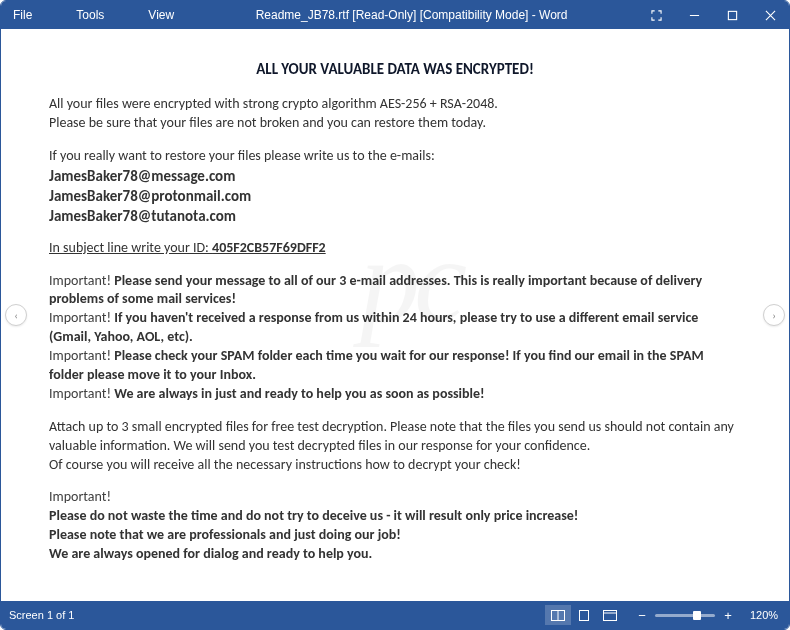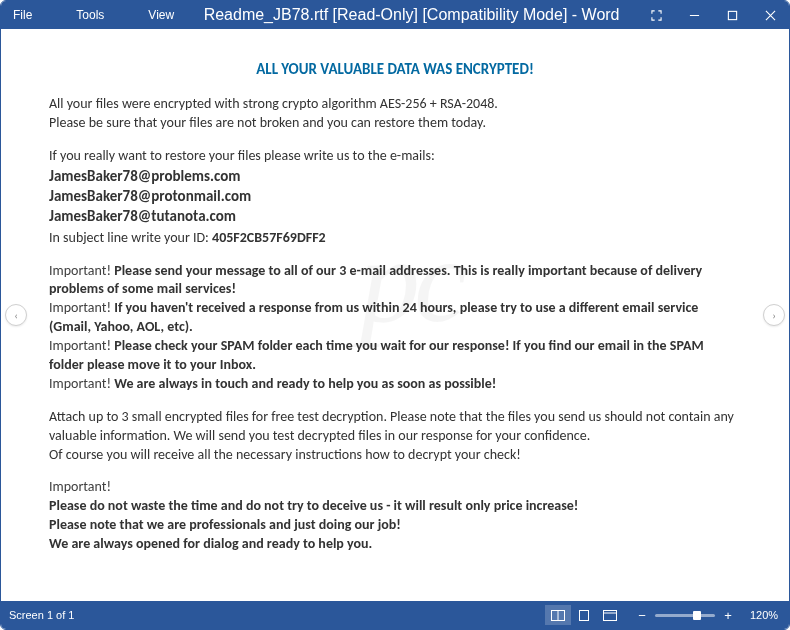--- a/index.html
+++ b/index.html
@@ -40,21 +40,21 @@
   .menu-item {
     padding: 0 12px;
     height: 100%;
     display: flex;
     align-items: center;
     cursor: pointer;
   }
   .title-center {
     flex: 1;
     text-align: center;
-    font-size: 16px;
+    font-size: 12px;
     white-space: nowrap;
     overflow: hidden;
   }
   .win-controls {
     display: flex;
     height: 100%;
   }
   .win-btn {
     width: 38px;
     height: 100%;
@@ -75,27 +75,27 @@
     padding: 30px 48px 20px 48px;
     font-size: 14px;
     color: #333;
     line-height: 1.35;
   }
   .h1 {
     text-align: center;
     font-weight: bold;
     font-size: 15px;
     margin-bottom: 16px;
-    color: #0369a1;
+    color: #0f172a;
   }
   .para { margin-bottom: 14px; }
   .bold { font-weight: bold; }
   .red-label { color: #404040; font-weight: normal; }
   .emails { font-weight: bold; font-size: 15px; line-height: 1.35; }
-  .idline { margin-top: 2px; margin-bottom: 14px; }
+  .idline { margin-top: 12px; margin-bottom: 14px; text-decoration: underline; }
   .important-block { margin-bottom: 14px; }
   .important-block .row { margin-bottom: 0; }
   .attach-block { margin-bottom: 14px; }
   .sig-block .bold-line { font-weight: bold; }
 
   .nav-arrow {
     position: absolute;
     top: 50%;
     transform: translateY(-50%);
     width: 22px; height: 22px;
@@ -211,33 +211,33 @@
     <div class="page">
       <div class="h1">ALL YOUR VALUABLE DATA WAS ENCRYPTED!</div>
 
       <div class="para">
         <span>All your files were encrypted with strong crypto algorithm AES-256 + RSA-2048.</span><br>
         <span>Please be sure that your files are not broken and you can restore them today.</span>
       </div>
 
       <div>If you really want to restore your files please write us to the e-mails:</div>
       <div class="emails">
-        <div>JamesBaker78@problems.com</div>
+        <div>JamesBaker78@message.com</div>
         <div>JamesBaker78@protonmail.com</div>
         <div>JamesBaker78@tutanota.com</div>
       </div>
       <div class="idline">
         <span>In subject line write your ID: </span><span class="bold">405F2CB57F69DFF2</span>
       </div>
 
       <div class="important-block">
         <div class="row"><span class="red-label">Important!</span><span class="bold"> Please send your message to all of our 3 e-mail addresses. This is really important because of delivery problems of some mail services!</span></div>
         <div class="row"><span class="red-label">Important!</span><span class="bold"> If you haven't received a response from us within 24 hours, please try to use a different email service (Gmail, Yahoo, AOL, etc).</span></div>
         <div class="row"><span class="red-label">Important!</span><span class="bold"> Please check your SPAM folder each time you wait for our response! If you find our email in the SPAM folder please move it to your Inbox.</span></div>
-        <div class="row"><span class="red-label">Important!</span><span class="bold"> We are always in touch and ready to help you as soon as possible!</span></div>
+        <div class="row"><span class="red-label">Important!</span><span class="bold"> We are always in just and ready to help you as soon as possible!</span></div>
       </div>
 
       <div class="attach-block">
         <span>Attach up to 3 small encrypted files for free test decryption. Please note that the files you send us should not contain any valuable information. We will send you test decrypted files in our response for your confidence.</span><br>
         <span>Of course you will receive all the necessary instructions how to decrypt your check!</span>
       </div>
 
       <div class="sig-block">
         <div class="red-label">Important!</div>
         <div class="bold-line">Please do not waste the time and do not try to deceive us - it will result only price increase!</div>

